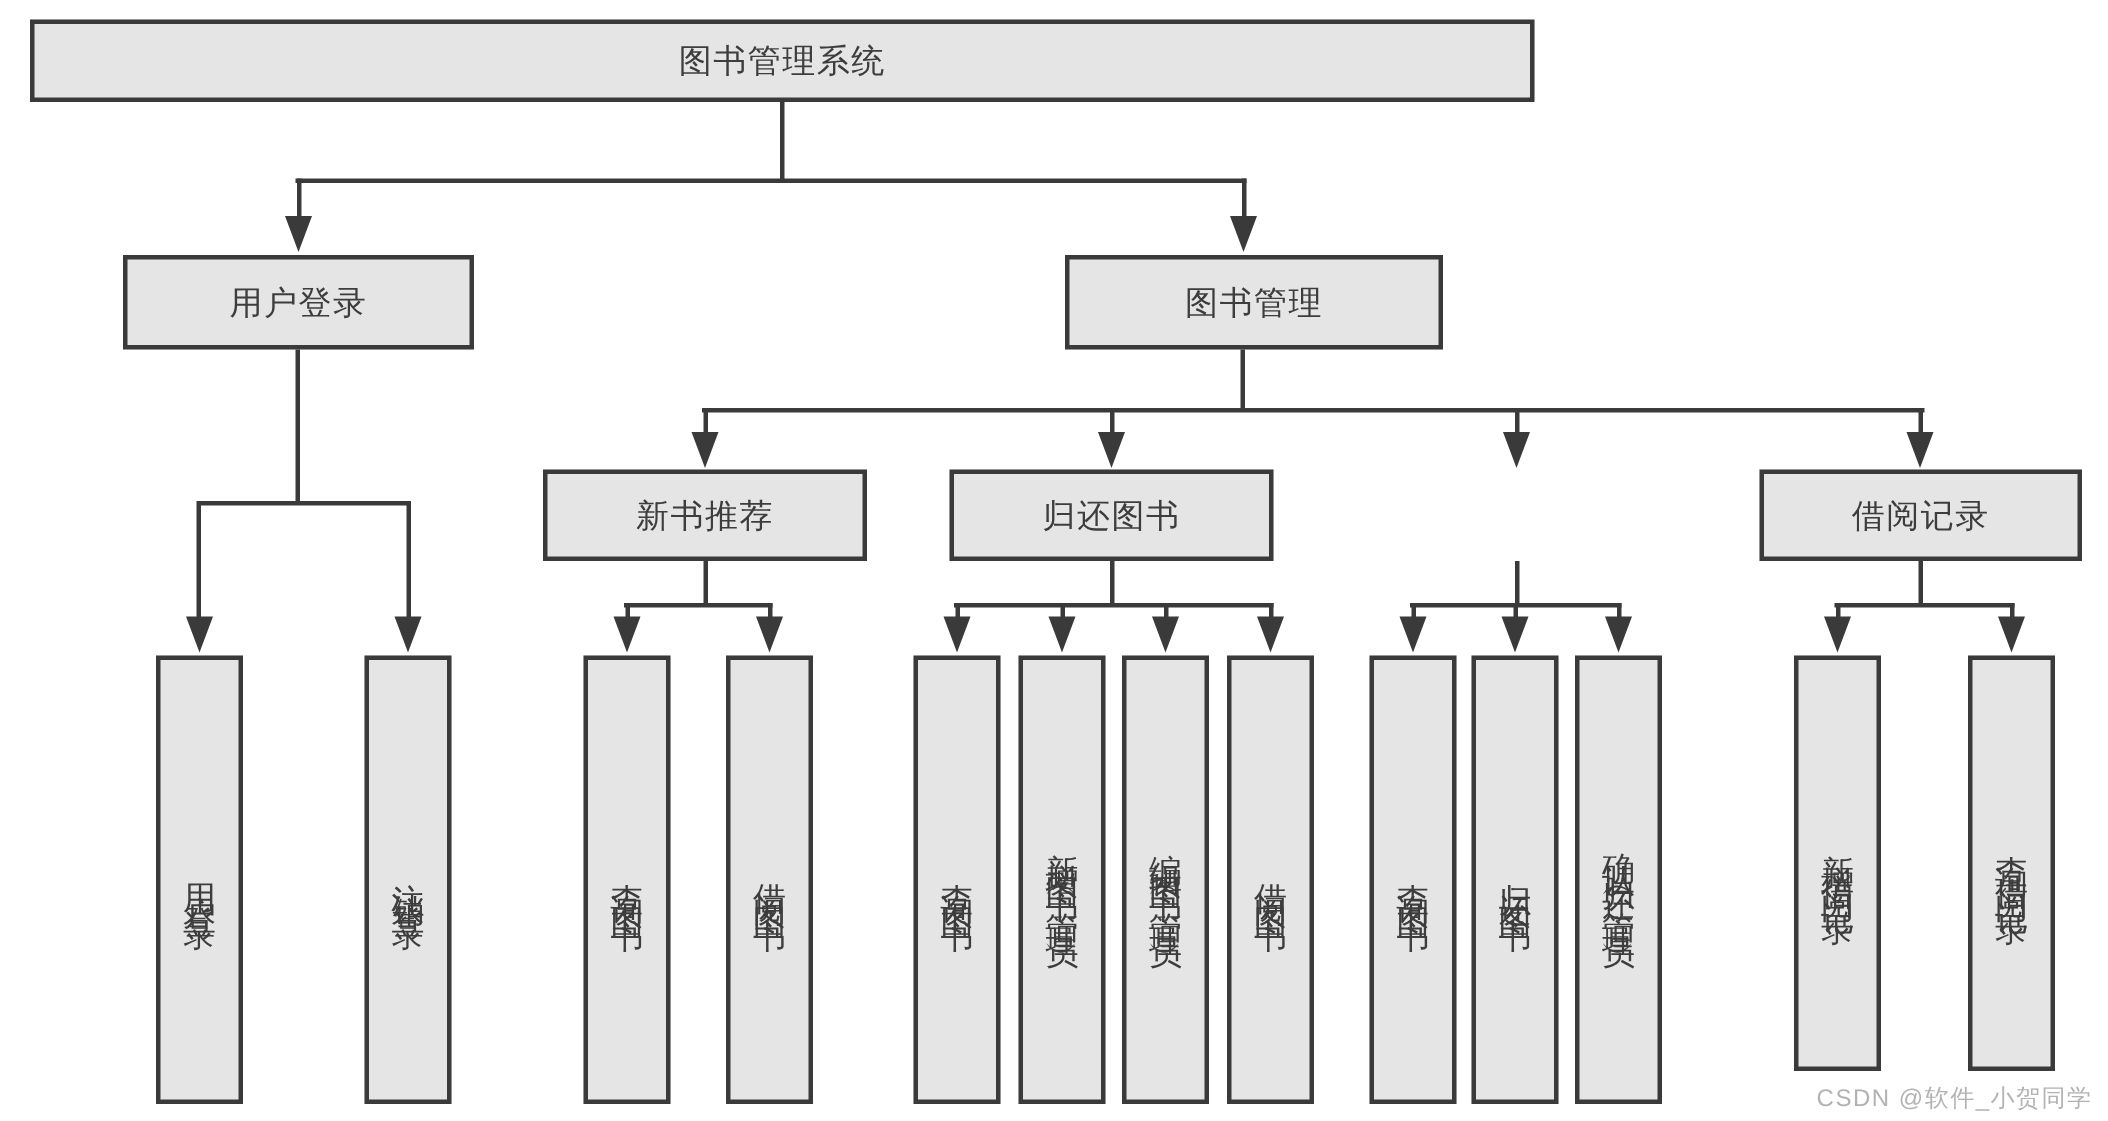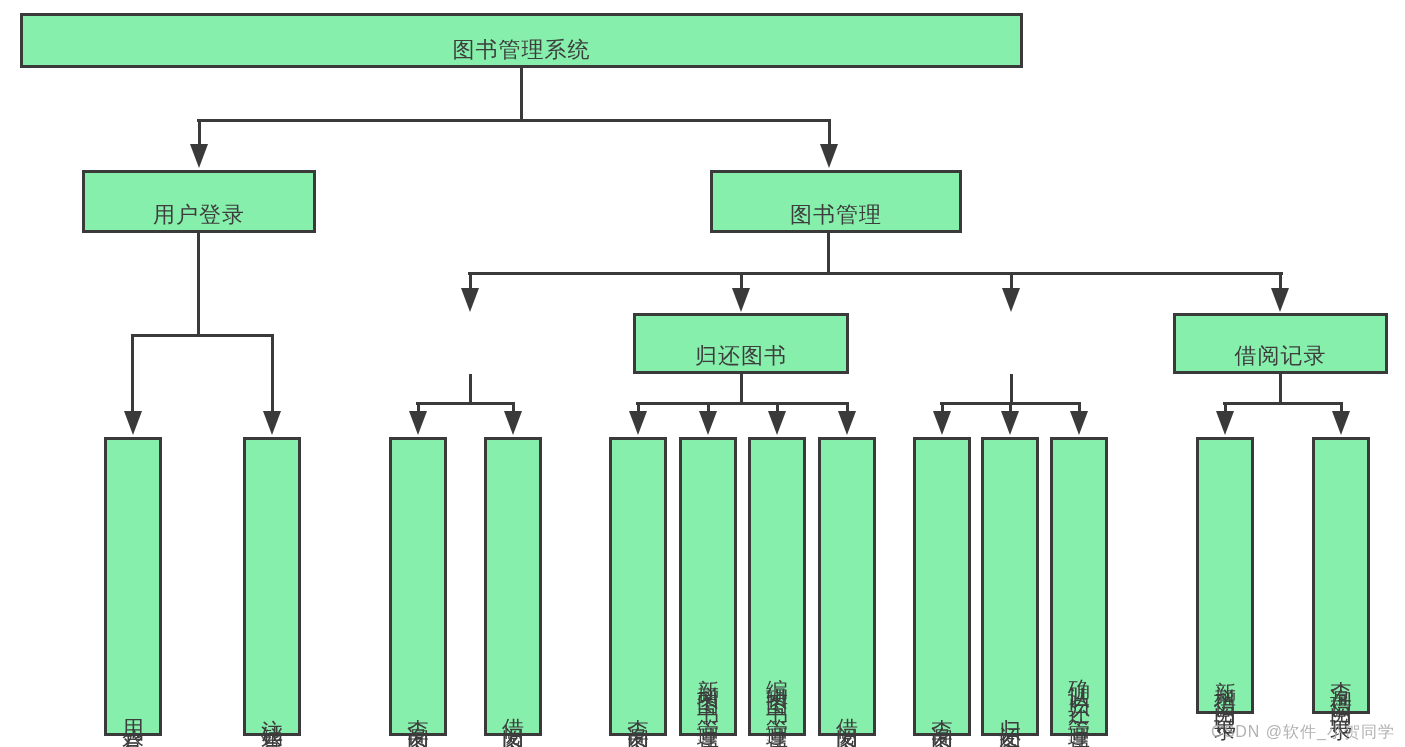--- a/index.html
+++ b/index.html
@@ -3,22 +3,22 @@
 <meta charset="utf-8">
 <style>
   html,body { margin:0; padding:0; background:#ffffff; }
   .canvas {
     position:relative; width:1405px; height:747px;
     background:#ffffff; overflow:hidden;
     font-family:"Liberation Sans","DejaVu Sans",sans-serif;
   }
   .box {
     position:absolute; box-sizing:border-box;
-    background:#86efac; border:3px solid #3a3a3a;
-    display:flex; align-items:flex-end; justify-content:center;
+    background:#e5e5e5; border:3px solid #3a3a3a;
+    display:flex; align-items:center; justify-content:center;
     color:#3d3d3d;
   }
   .hlbl { font-size:22px; letter-spacing:1px; white-space:nowrap; }
   .vlbl {
     writing-mode:vertical-rl; text-orientation:mixed;
     font-size:22px; letter-spacing:8px; line-height:1;
     white-space:nowrap;
   }
   .line { position:absolute; background:#3a3a3a; }
   .arrow {
@@ -67,20 +67,23 @@
   <div class="line" style="left:468px; top:272px; width:815px; height:3px;"></div>
   <div class="line" style="left:469px; top:272px; width:3px; height:20px;"></div>
   <div class="line" style="left:740px; top:272px; width:3px; height:20px;"></div>
   <div class="line" style="left:1010px; top:272px; width:3px; height:20px;"></div>
   <div class="line" style="left:1279px; top:272px; width:3px; height:20px;"></div>
   <div class="arrow" style="left:461px; top:288px;"></div>
   <div class="arrow" style="left:732px; top:288px;"></div>
   <div class="arrow" style="left:1002px; top:288px;"></div>
   <div class="arrow" style="left:1271px; top:288px;"></div>
 
+  <div class="box" style="left:362px; top:313px; width:216px; height:61px;">
+    <span class="hlbl">新书推荐</span>
+  </div>
   <div class="box" style="left:633px; top:313px; width:216px; height:61px;">
     <span class="hlbl">归还图书</span>
   </div>
   <div class="box" style="left:1173px; top:313px; width:215px; height:61px;">
     <span class="hlbl">借阅记录</span>
   </div>
 
   <div class="line" style="left:469px; top:374px; width:3px; height:30px;"></div>
   <div class="line" style="left:416px; top:402px; width:99px; height:3px;"></div>
   <div class="line" style="left:417px; top:402px; width:3px; height:16px;"></div>

